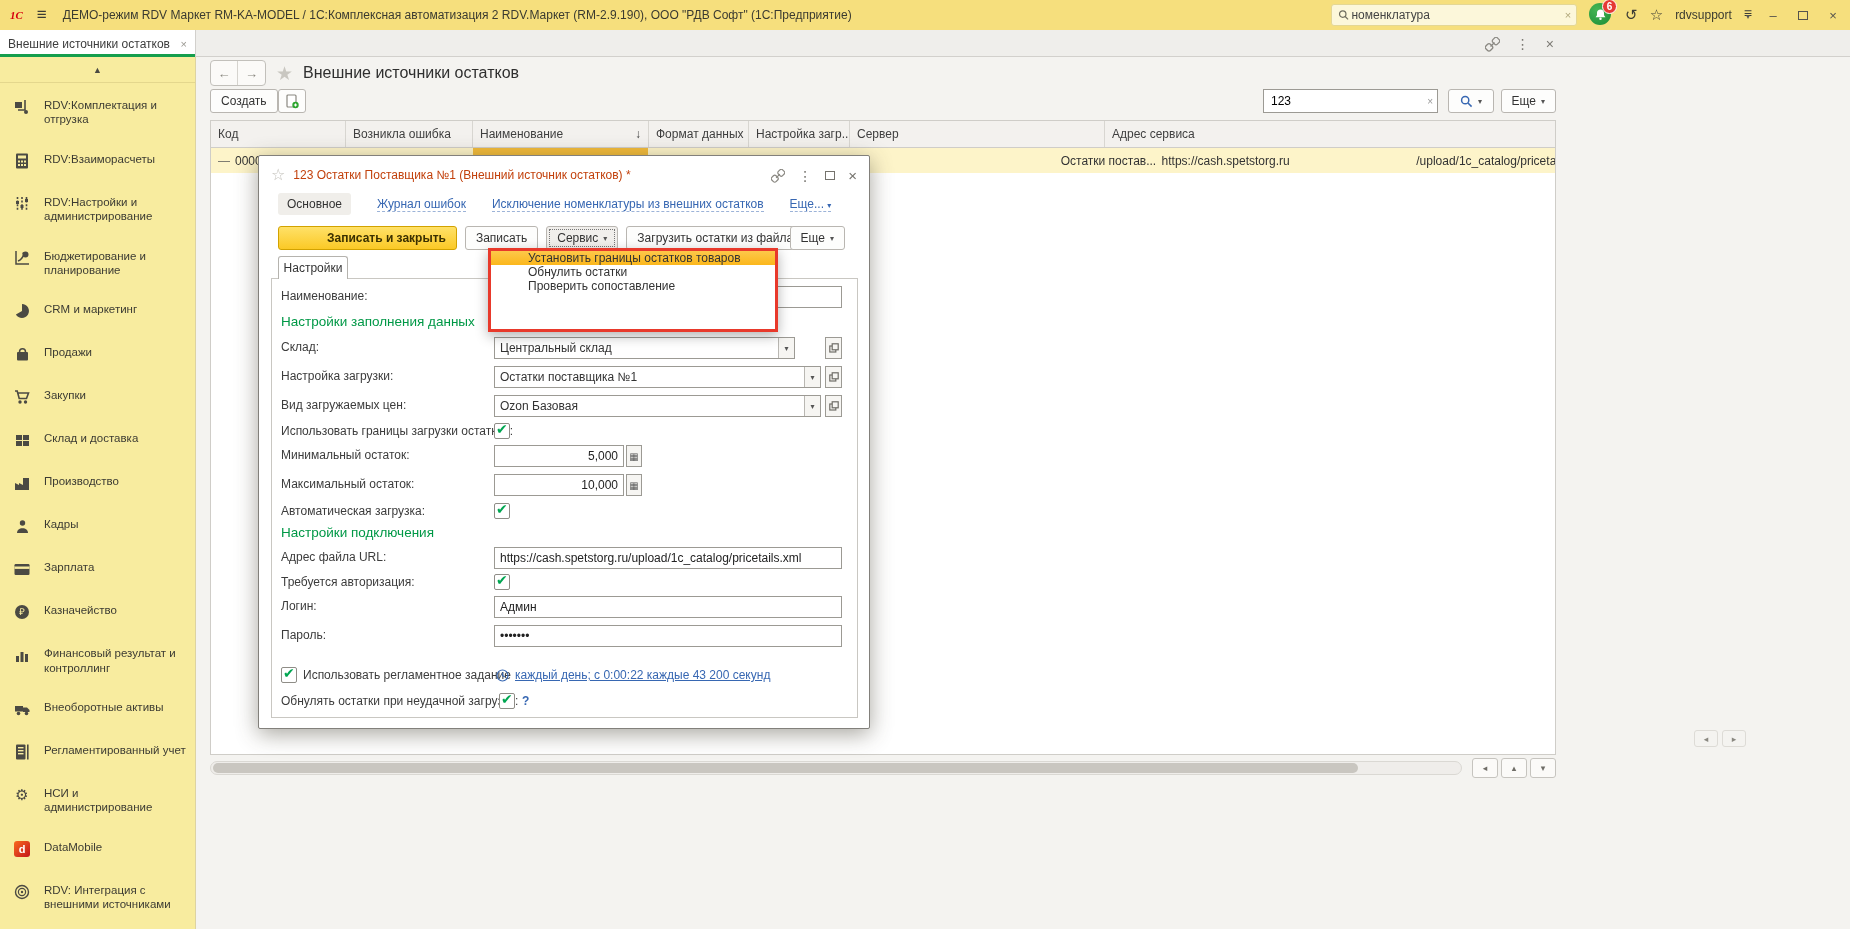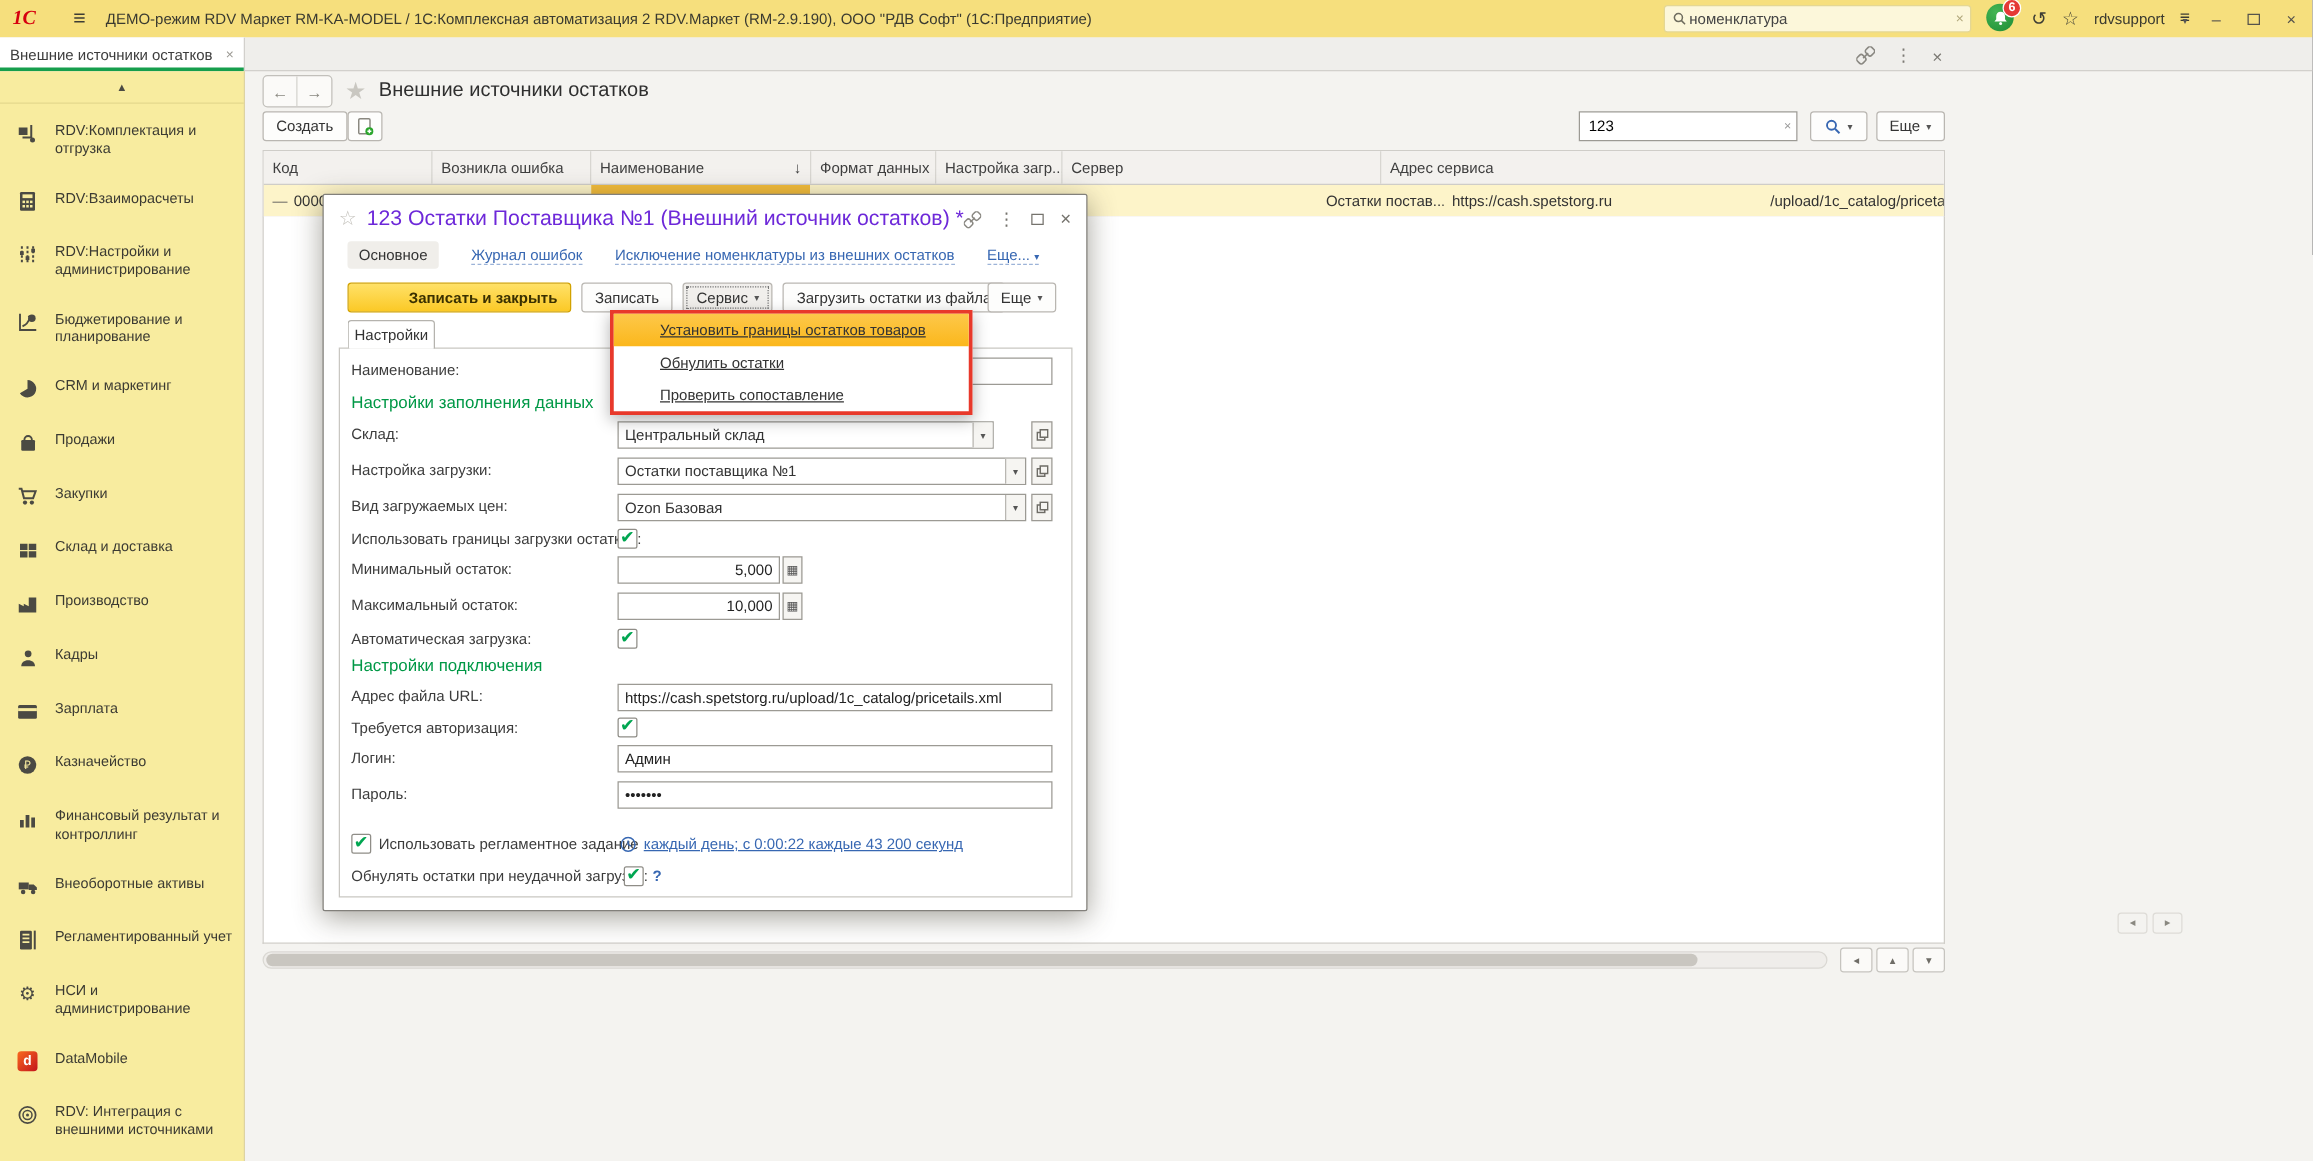--- a/index.html
+++ b/index.html
@@ -3,22 +3,22 @@
 <meta charset="utf-8">
 <style>
   html,body{margin:0;padding:0;background:#888;}
   *{box-sizing:border-box;}
   #app{position:relative;width:1850px;height:929px;background:#f4f3f0;
        font-family:"Liberation Sans","DejaVu Sans",sans-serif;font-size:12px;color:#333;
        overflow:hidden;}
   
   .titlebar{position:absolute;left:0;top:0;width:1850px;height:30px;background:#f6df7d;
             display:flex;align-items:center;padding:0 10px;}
-  .logo1c{color:#d6000f;font-weight:bold;font-size:16px;font-family:"Liberation Serif",serif;
-          font-style:italic;margin-right:30px;}
+  .logo1c{color:#d6000f;font-weight:bold;font-size:11px;font-family:"Liberation Serif",serif;
+          font-style:italic;margin-right:14px;}
   .burger{font-size:17px;color:#3c3c34;margin-right:16px;}
   .win-title{font-size:12px;color:#3a3a30;white-space:nowrap;}
   .tb-right{position:absolute;right:8px;top:0;height:30px;display:flex;align-items:center;gap:12px;}
   .tb-search{position:relative;width:246px;height:22px;background:#fcf7da;border:1px solid #e4d794;
              border-radius:3px;display:flex;align-items:center;padding:0 20px 0 6px;}
   .tb-search input{border:none;background:transparent;outline:none;font-size:12px;color:#444;
                    width:100%;font-family:inherit;}
   .tb-search .clr{position:absolute;right:5px;color:#b0a77a;font-size:11px;}
   .bell-wrap{position:relative;width:24px;height:24px;}
   .bell{width:22px;height:22px;border-radius:50%;background:radial-gradient(circle at 35% 30%,#44b554,#1d8c35);
@@ -86,21 +86,21 @@
   .hthumb{position:absolute;left:2px;top:1px;width:1145px;height:10px;background:#c9c6c0;border-radius:5px;}
   .sc-btn{position:absolute;width:26px;height:20px;background:#fbfaf8;border:1px solid #c6c4bf;
           border-radius:3px;display:flex;align-items:center;justify-content:center;color:#6f6d67;font-size:9px;}
   .mini-arr{position:absolute;width:24px;height:17px;display:flex;align-items:center;justify-content:center;
             color:#8a8880;font-size:9px;background:#f4f3f0;border:1px solid #dddbd6;border-radius:3px;}
   
   .dialog{position:absolute;left:258px;top:155px;width:612px;height:574px;background:#fff;
           border:1px solid #82807b;border-radius:2px;box-shadow:0 5px 22px rgba(60,55,40,.45);z-index:10;}
   .dlg-title{position:absolute;left:12px;top:9px;display:flex;align-items:center;gap:8px;}
   .dlg-title .star{color:#c5c3bd;font-size:16px;}
-  .dlg-title .txt{font-size:17px;color:#6d28d9;}
+  .dlg-title .txt{font-size:12px;color:#c2410c;}
   .dlg-ctl{position:absolute;top:11px;right:12px;display:flex;gap:13px;align-items:center;color:#75736d;}
   .dlg-nav{position:absolute;left:19px;top:37px;display:flex;align-items:center;gap:26px;font-size:12px;justify-content:center;}
   .nav-active{background:#f0eeea;border-radius:3px;padding:4px 9px;color:#333;}
   .lnk{color:#3767b2;border-bottom:1px dashed #9cb3d8;cursor:pointer;white-space:nowrap;}
   .dlg-toolbar{position:absolute;left:19px;top:70px;display:flex;gap:8px;align-items:center;}
   .btn-primary{background:linear-gradient(#ffe168,#fbc926);border:1px solid #d2a200;font-weight:bold;color:#3a3000;padding-left:48px;}
   .btn-pressed{background:#f1efec;outline:1px dotted #777;outline-offset:-4px;}
   .dlg-more{position:absolute;right:24px;top:70px;}
   .dlg-tab{position:absolute;left:19px;top:100px;width:70px;height:23px;background:#fff;
            border:1px solid #b5b3ae;border-bottom:none;border-radius:3px 3px 0 0;display:flex;
@@ -117,22 +117,22 @@
   .sq-btn{position:absolute;width:17px;height:22px;border:1px solid #9c9a94;background:#f6f5f2;
           display:flex;align-items:center;justify-content:center;}
   .chk{position:absolute;width:16px;height:16px;border:1px solid #8f8d87;border-radius:2px;background:#fff;}
   .chk .mk{position:absolute;left:1px;top:-3px;color:#00a651;font-size:14px;font-weight:bold;}
   .ghead{position:absolute;left:22px;font-size:13.5px;color:#009846;white-space:nowrap;}
   .sched-link{color:#3767b2;text-decoration:underline;font-size:12px;white-space:nowrap;cursor:pointer;}
   .qmark{color:#3767b2;font-weight:bold;font-size:12px;}
   
   .redbox{position:absolute;left:229px;top:92px;width:290px;height:84px;border:3px solid #e8392b;
           background:#fff;z-index:20;box-shadow:0 4px 12px rgba(0,0,0,.3);}
-  .mi{height:26px;display:flex;align-items:center;padding-left:37px;font-size:12px;color:#333;
-      white-space:nowrap;cursor:pointer;text-decoration:underline;}
+  .mi{height:14px;display:flex;align-items:center;padding-left:37px;font-size:12px;color:#333;
+      white-space:nowrap;cursor:pointer;}
   .mi.hl{background:linear-gradient(#fdc84a,#fbb71c);}
   svg{display:block;}
 </style>
 </head>
 <body>
 
 <div id="app">
 
   <div class="titlebar">
     <span class="logo1c">1С</span>

